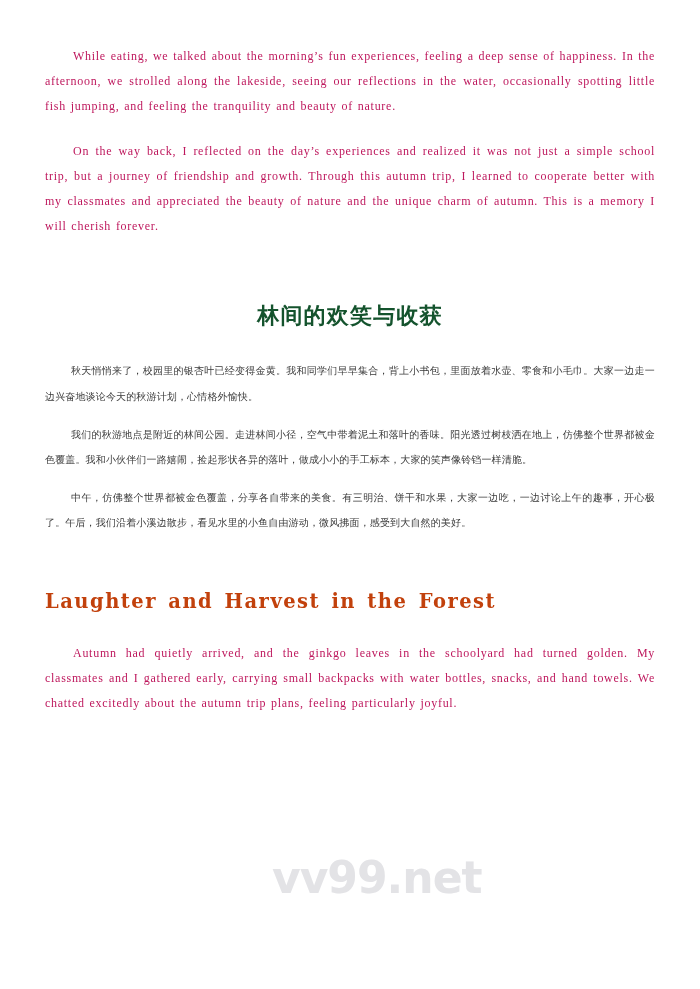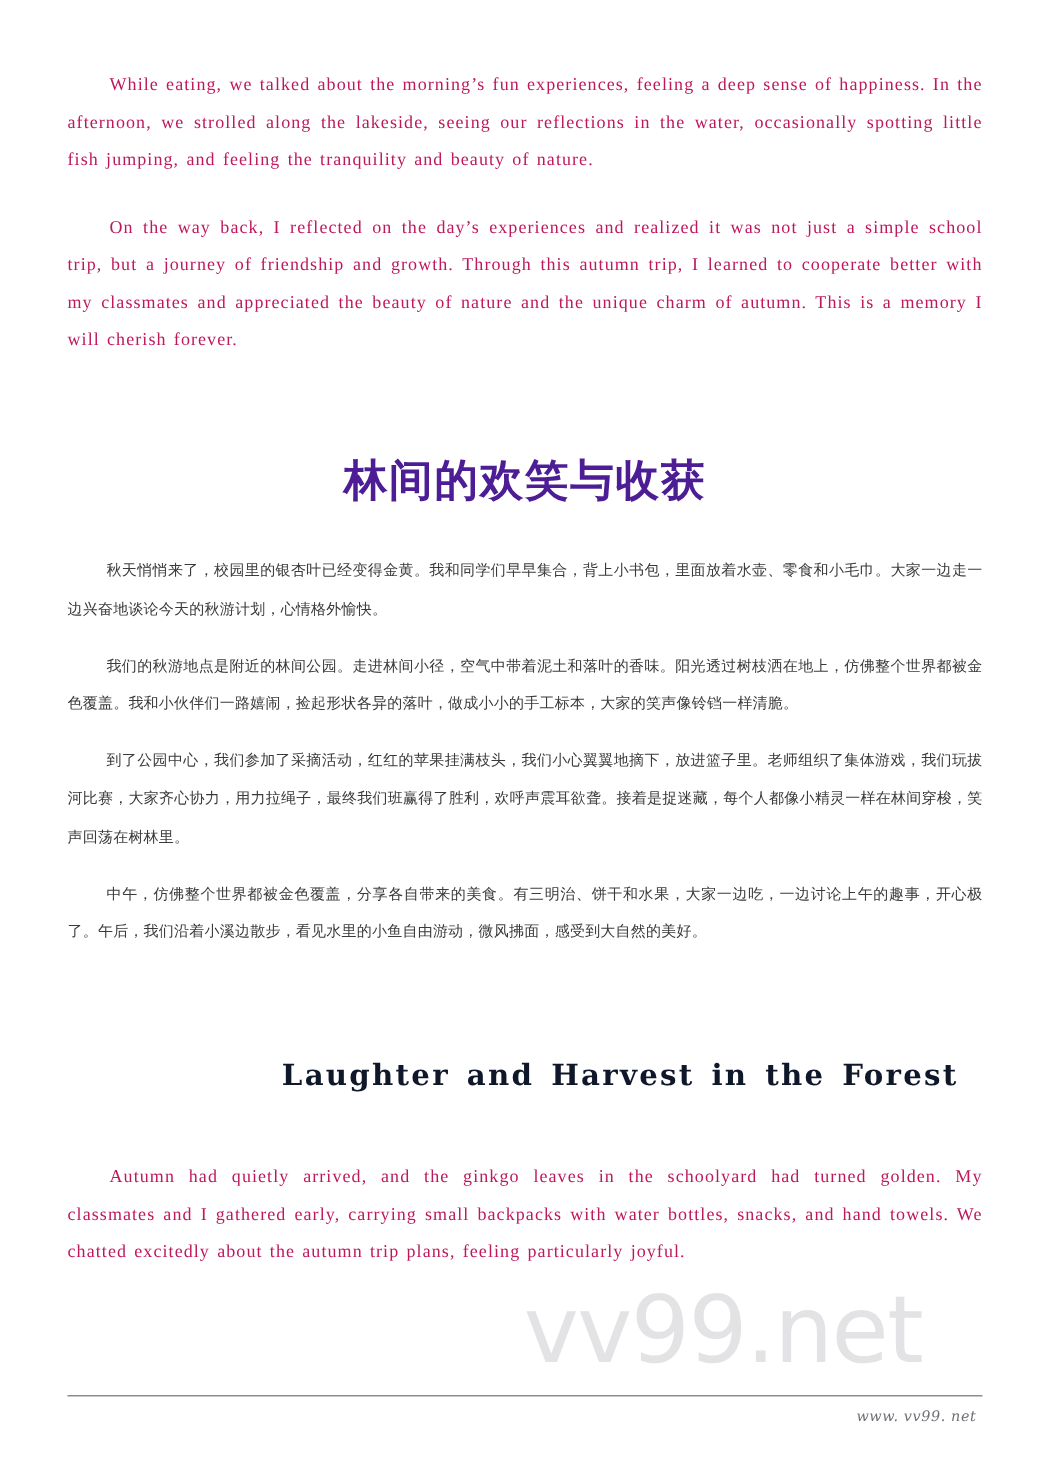--- a/index.html
+++ b/index.html
@@ -45,23 +45,23 @@
   .en-para.indent {
     text-indent: 28px;
   }
   .en-para + .en-para {
     margin-top: 19px;
   }
 
   
   .cn-heading {
     font-family: "DejaVu Sans", "Liberation Sans", sans-serif;
-    font-size: 29px;
+    font-size: 22px;
     font-weight: bold;
-    color: #4c1d95;
+    color: #14532d;
     text-align: center;
     letter-spacing: 1.2px;
     margin: 0;
     padding: 0;
   }
 
   
   .cn-para {
     font-family: "DejaVu Serif", "Liberation Serif", serif;
     font-size: 10px;
@@ -75,50 +75,49 @@
   }
   .cn-para + .cn-para {
     margin-top: 12.5px;
   }
 
   
   .en-heading {
     font-family: "DejaVu Serif", "Liberation Serif", serif;
     font-size: 19.5px;
     font-weight: bold;
-    color: #0f172a;
-    text-align: right;
+    color: #c2410c;
+    text-align: left;
     letter-spacing: 1.5px;
     word-spacing: 3px;
-    margin: 16px;
+    margin: 0;
   }
 
   
   .gap-after-en-block { height: 60px; }
   .gap-after-cn-heading { height: 27px; }
   .gap-after-cn-block { height: 54px; }
   .gap-after-en-heading { height: 28px; }
 
   
   .watermark {
     position: absolute;
     left: 272px;
     top: 856px;
     width: 420px;
     z-index: 1;
     font-family: "DejaVu Sans", "Liberation Sans", sans-serif;
-    font-size: 62px;
-    font-weight: normal;
+    font-size: 44px;
+    font-weight: bold;
     letter-spacing: -1px;
     color: #e3e3e6;
     line-height: 1;
     white-space: nowrap;
     user-select: none;
     pointer-events: none;
-    text-align: center;
   }
 
   
   .footer {
     position: absolute;
     left: 45px;
     top: 930px;
     width: 610px;
     z-index: 3;
   }
@@ -155,33 +154,28 @@
     <div class="gap-after-en-block"></div>
 
     <h2 class="cn-heading">林间的欢笑与收获</h2>
 
     <div class="gap-after-cn-heading"></div>
 
     <p class="cn-para">秋天悄悄来了，校园里的银杏叶已经变得金黄。我和同学们早早集合，背上小书包，里面放着水壶、零食和小毛巾。大家一边走一边兴奋地谈论今天的秋游计划，心情格外愉快。</p>
 
     <p class="cn-para">我们的秋游地点是附近的林间公园。走进林间小径，空气中带着泥土和落叶的香味。阳光透过树枝洒在地上，仿佛整个世界都被金色覆盖。我和小伙伴们一路嬉闹，捡起形状各异的落叶，做成小小的手工标本，大家的笑声像铃铛一样清脆。</p>
 
-    <p class="cn-para">到了公园中心，我们参加了采摘活动，红红的苹果挂满枝头，我们小心翼翼地摘下，放进篮子里。老师组织了集体游戏，我们玩拔河比赛，大家齐心协力，用力拉绳子，最终我们班赢得了胜利，欢呼声震耳欲聋。接着是捉迷藏，每个人都像小精灵一样在林间穿梭，笑声回荡在树林里。</p>
 
     <p class="cn-para">中午，仿佛整个世界都被金色覆盖，分享各自带来的美食。有三明治、饼干和水果，大家一边吃，一边讨论上午的趣事，开心极了。午后，我们沿着小溪边散步，看见水里的小鱼自由游动，微风拂面，感受到大自然的美好。</p>
 
 
     <div class="gap-after-cn-block"></div>
 
     <h2 class="en-heading">Laughter and Harvest in the Forest</h2>
 
     <div class="gap-after-en-heading"></div>
 
     <p class="en-para indent">Autumn had quietly arrived, and the ginkgo leaves in the schoolyard had turned golden. My classmates and I gathered early, carrying small backpacks with water bottles, snacks, and hand towels. We chatted excitedly about the autumn trip plans, feeling particularly joyful.</p>
 
   </div>
 
-  <div class="footer">
-    <div class="footer-rule"></div>
-    <div class="footer-url">www. vv99. net</div>
-  </div>
 
 </div>
 
 </body></html>

